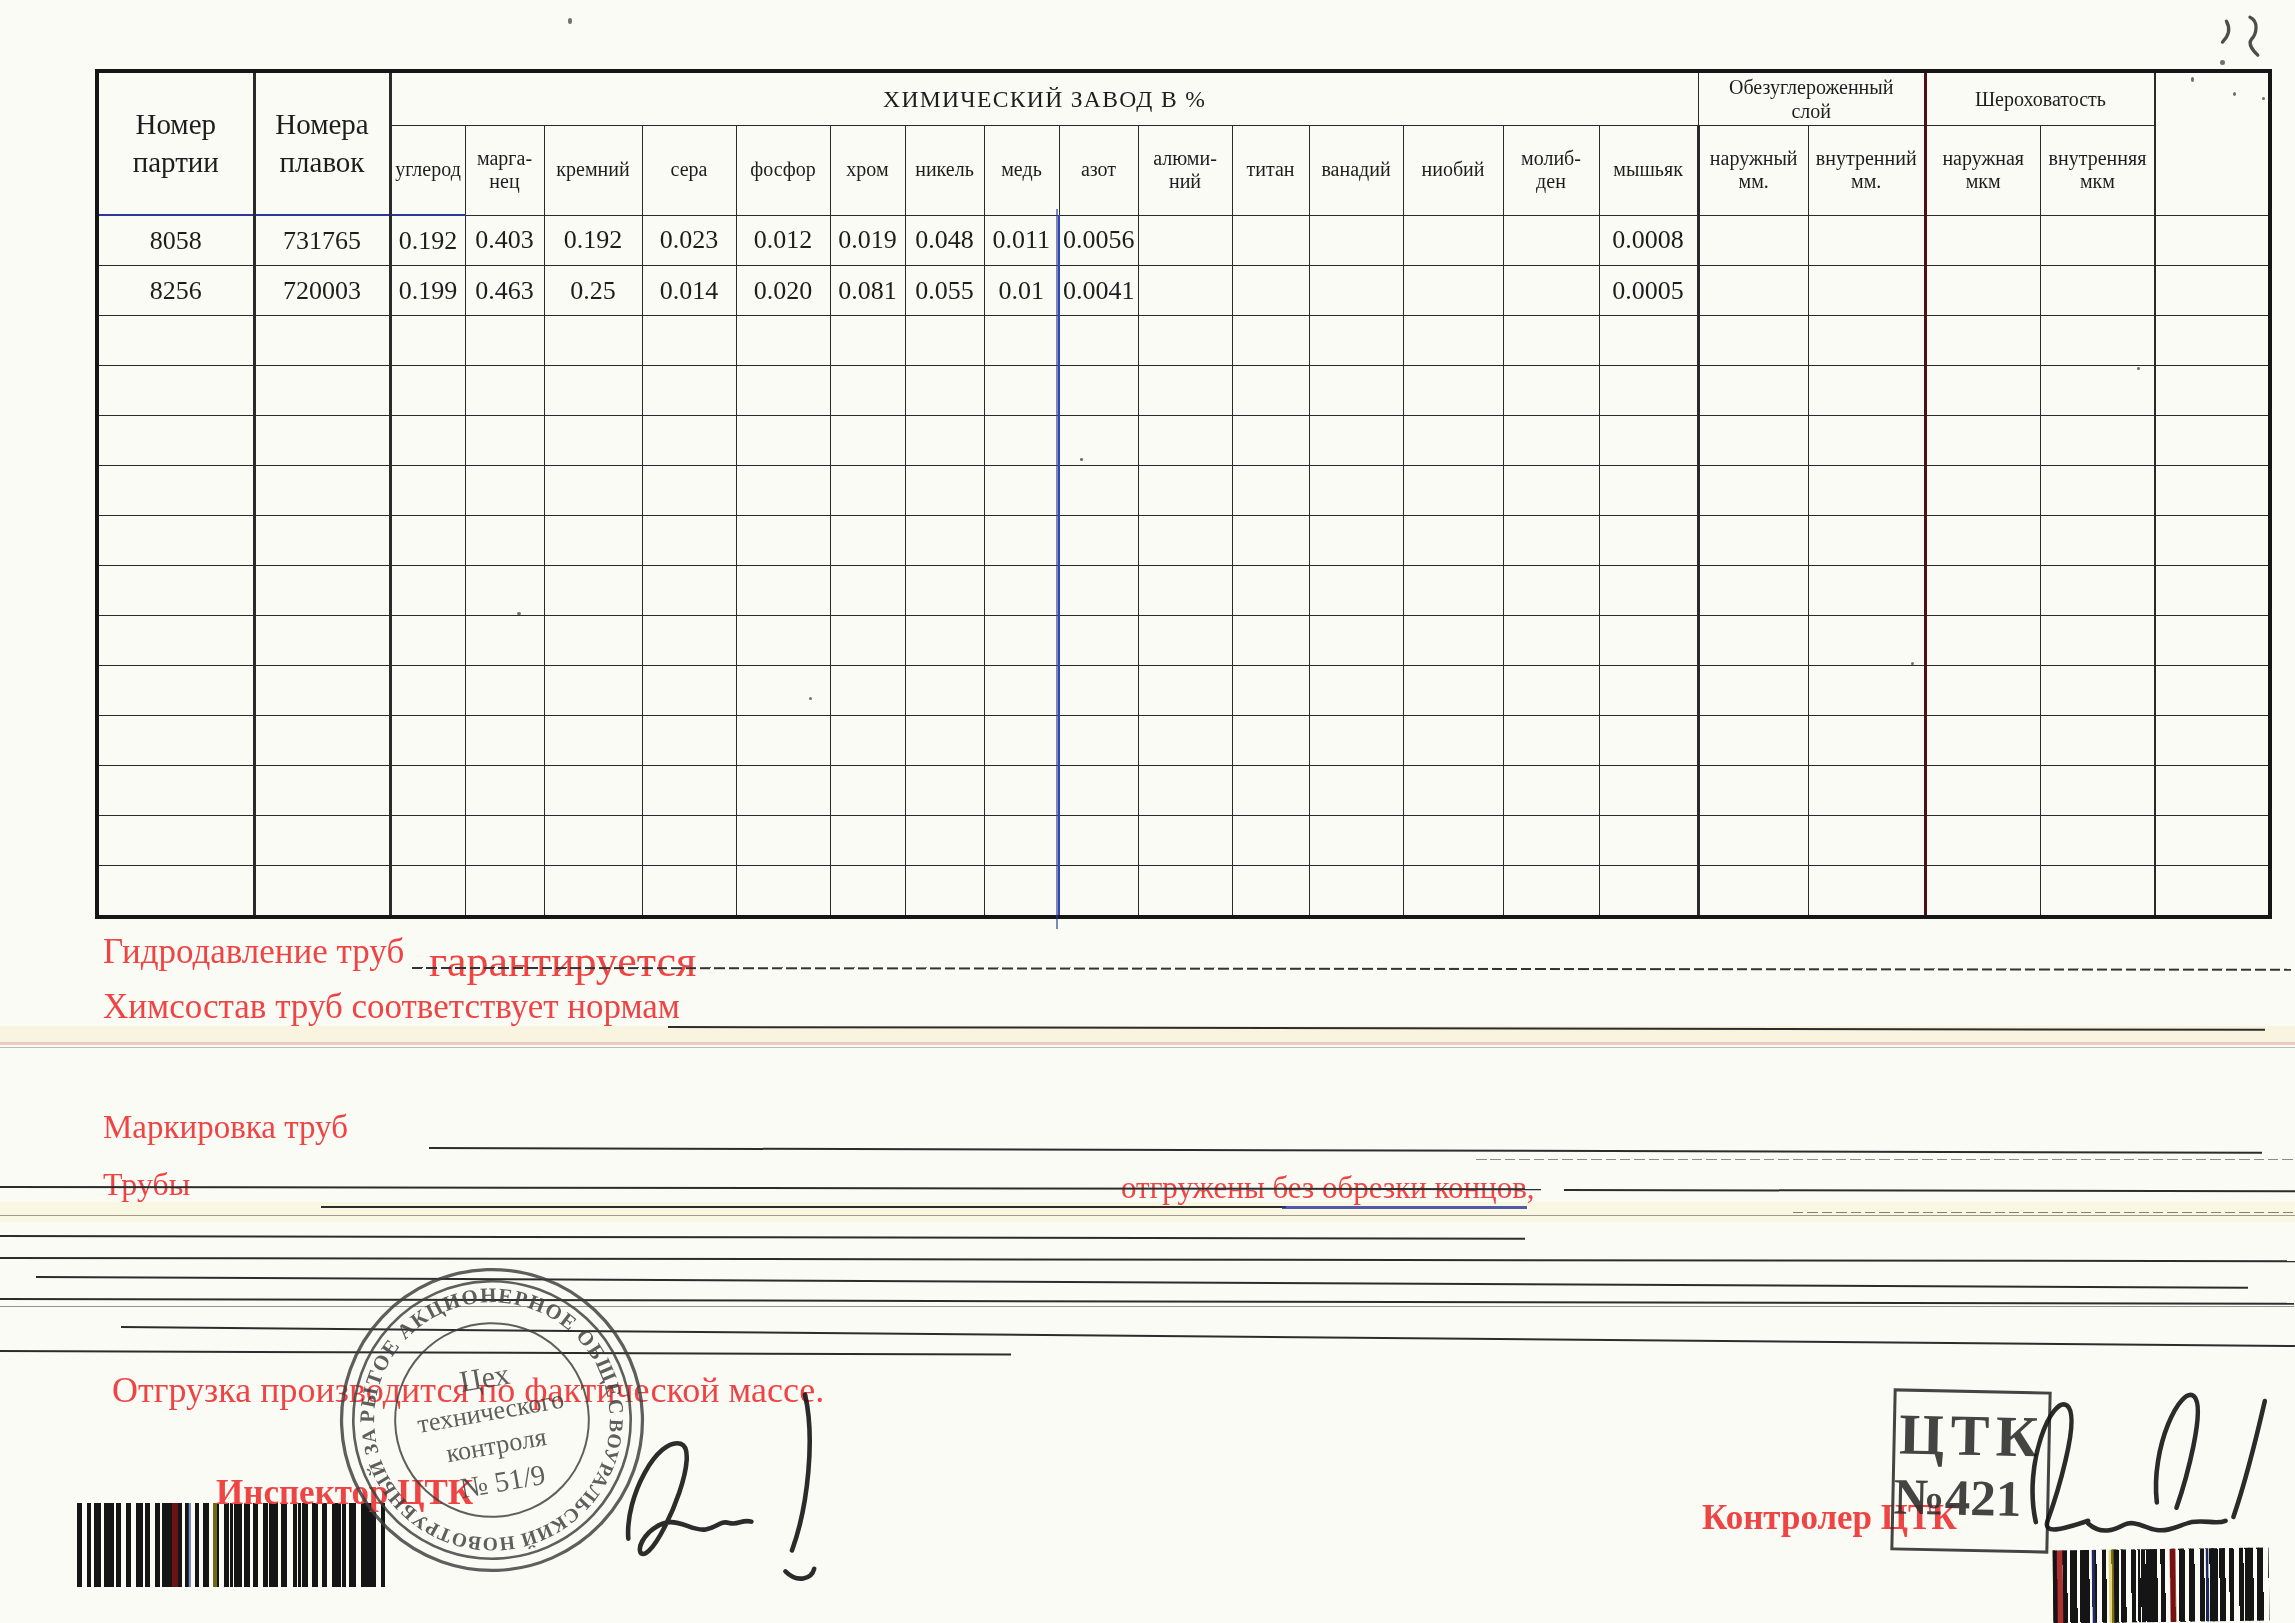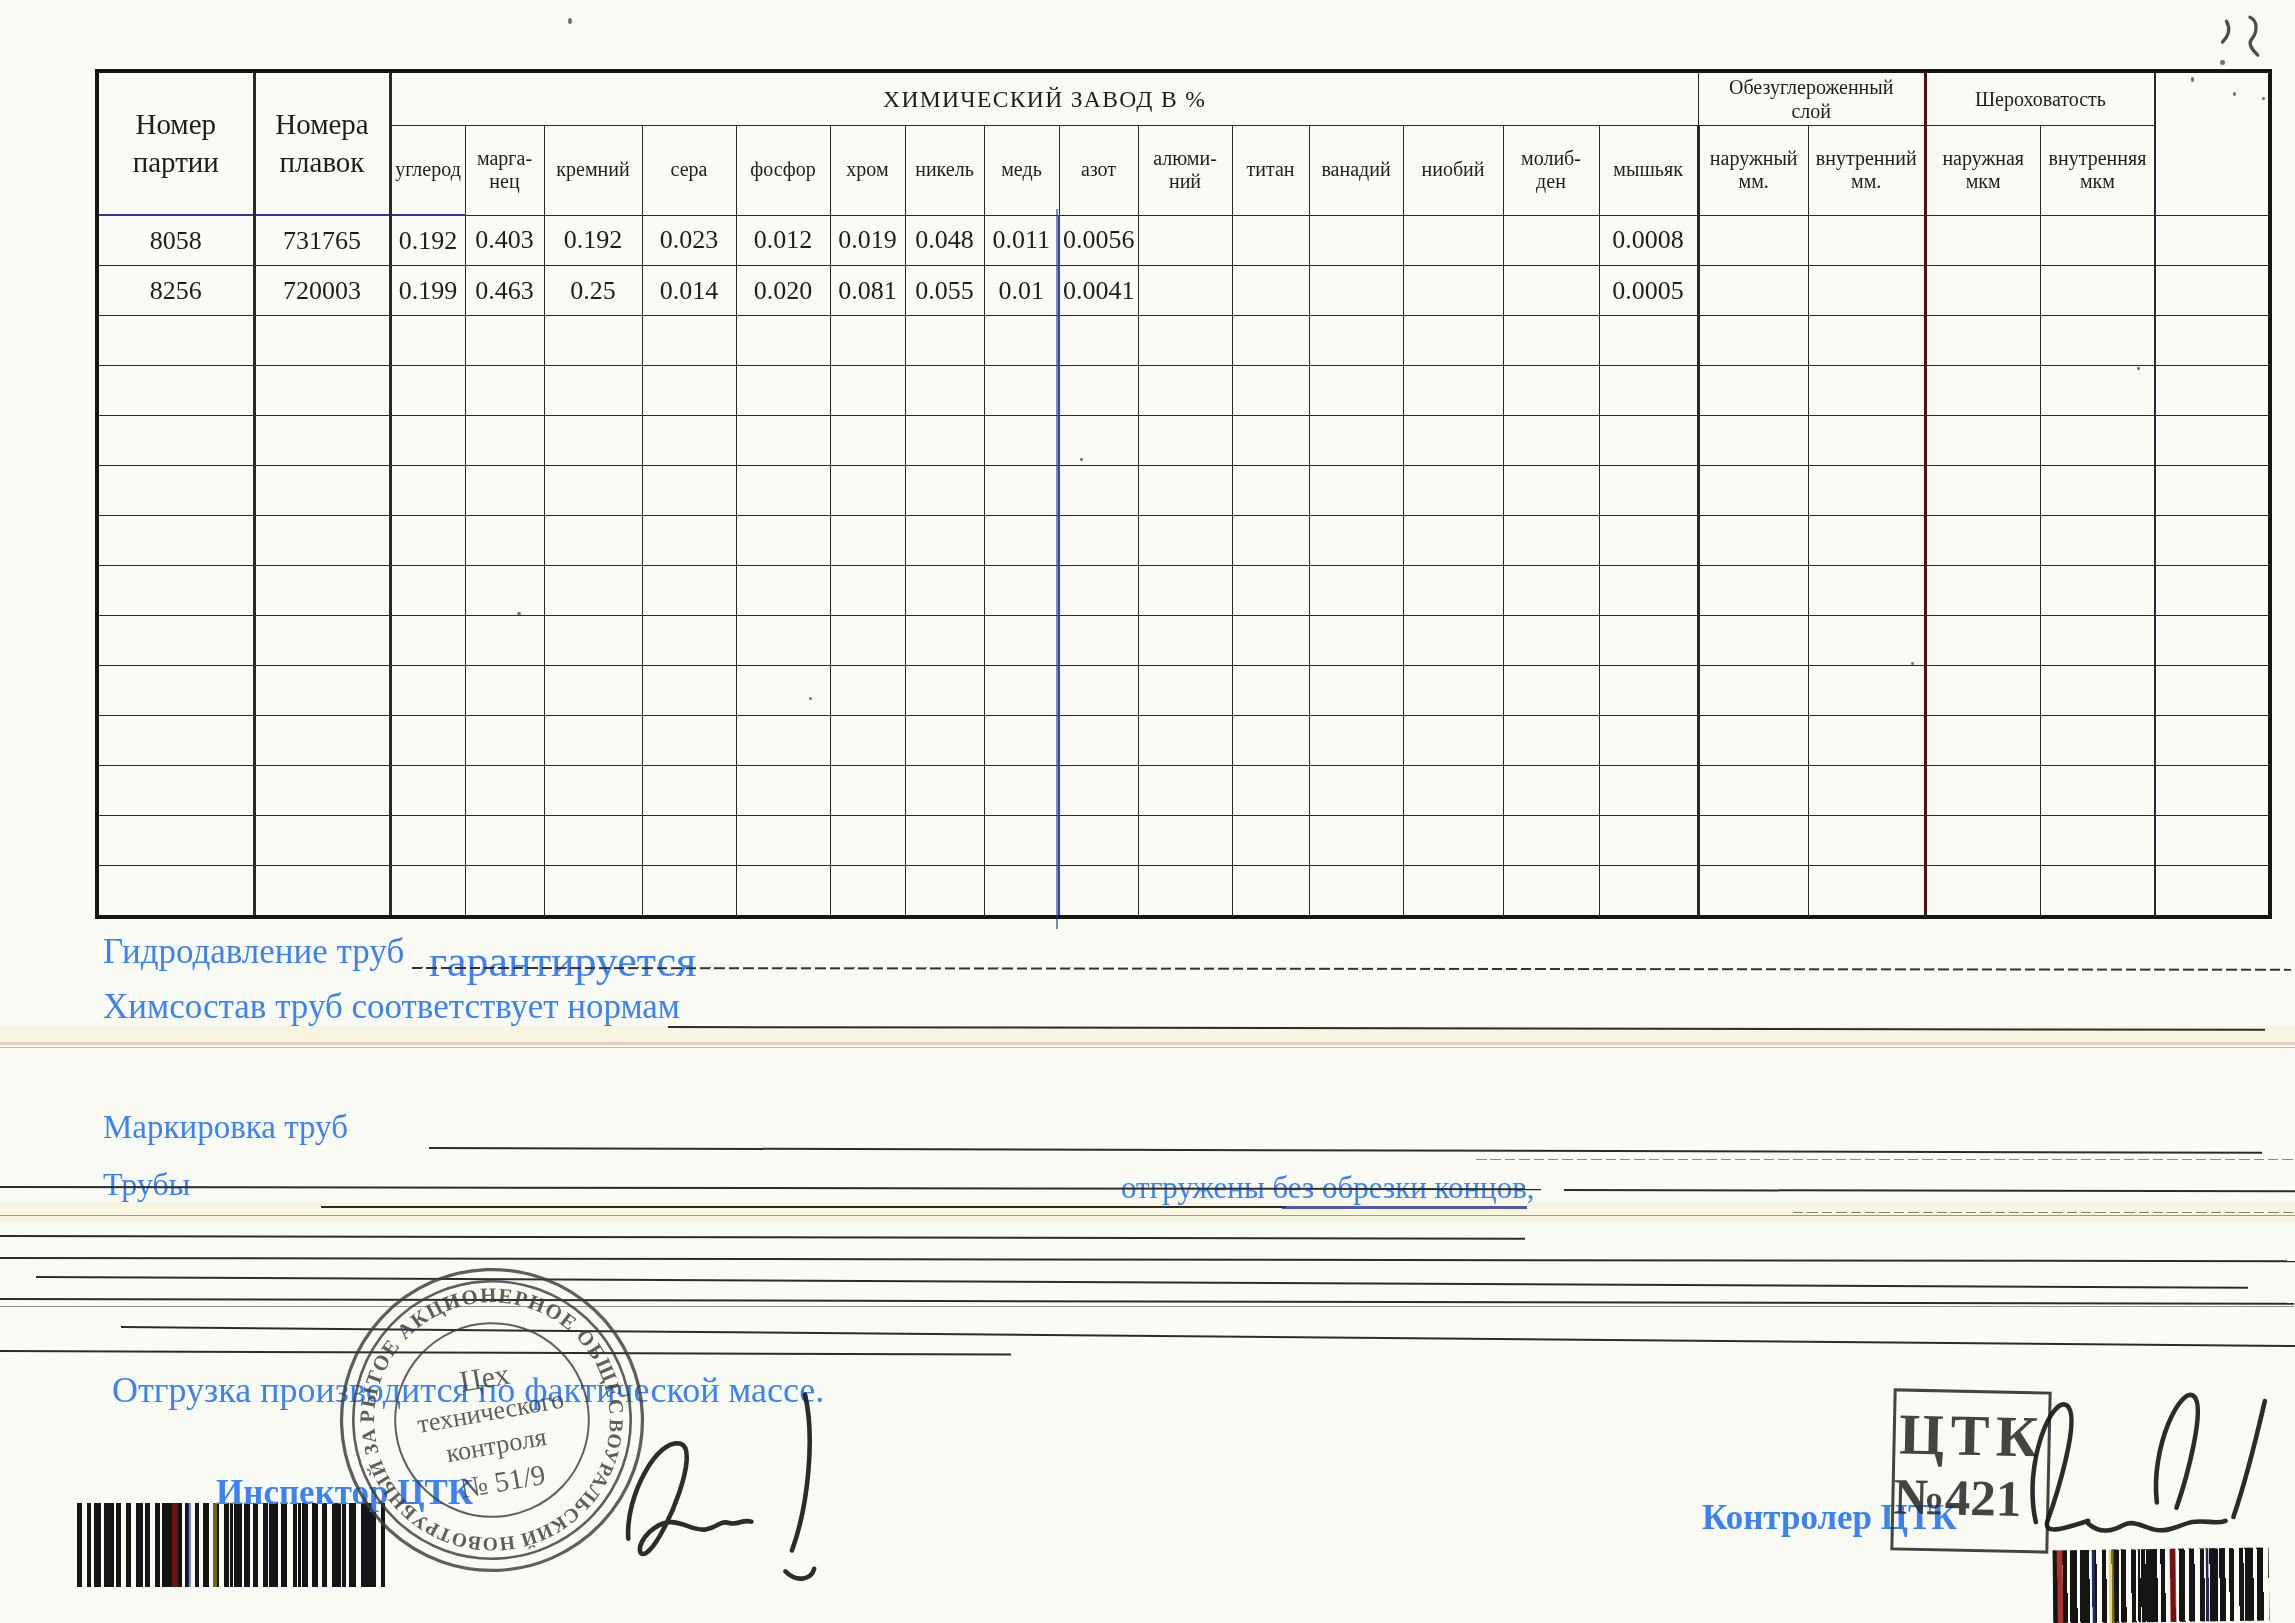--- a/index.html
+++ b/index.html
@@ -18,21 +18,21 @@
   tr.hdrA th.sec{font-size:20px;line-height:1.2}
   tr.hdrB th{height:88px;font-size:20px;line-height:1.18;border-bottom-width:2.6px}
   tr.data td{height:49px;font-size:26px}
   .br5{border-right-width:3.3px !important}
   .br4{border-right-width:2.6px !important}
   .red-r{border-right:3.9px solid #4d1016 !important}
   .blue-b{border-bottom:2.6px solid #2c3a9e !important}
   .blue-l{border-left:2px solid #3347b0 !important}
 
   
-  .note{position:absolute;white-space:nowrap;color:#3b82f6}
+  .note{position:absolute;white-space:nowrap;color:#ef4444}
   .bold{font-weight:bold}
 
   
   .hl{position:absolute;background:#2c2c2c;height:2px;transform-origin:left center;display:block}
   .dash{background:repeating-linear-gradient(90deg,#333 0 10.5px,rgba(0,0,0,0) 10.5px 14.4px)}
   .band{position:absolute;left:0;width:2295px}
   .speck{position:absolute;background:#262626;border-radius:50%;opacity:.65}
   .vline{position:absolute}
 
   

